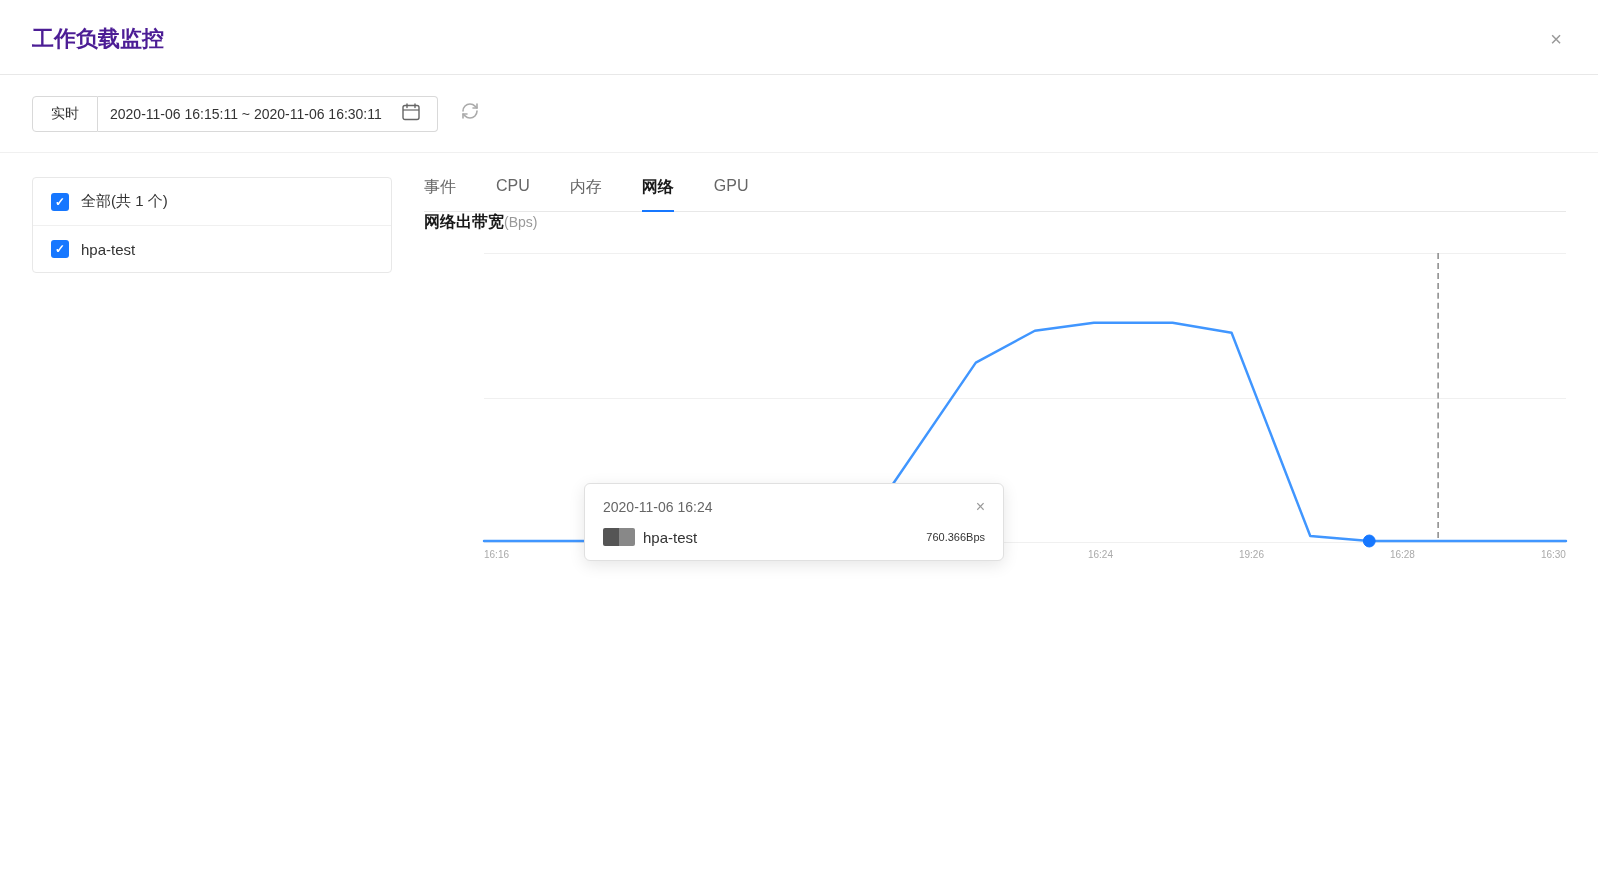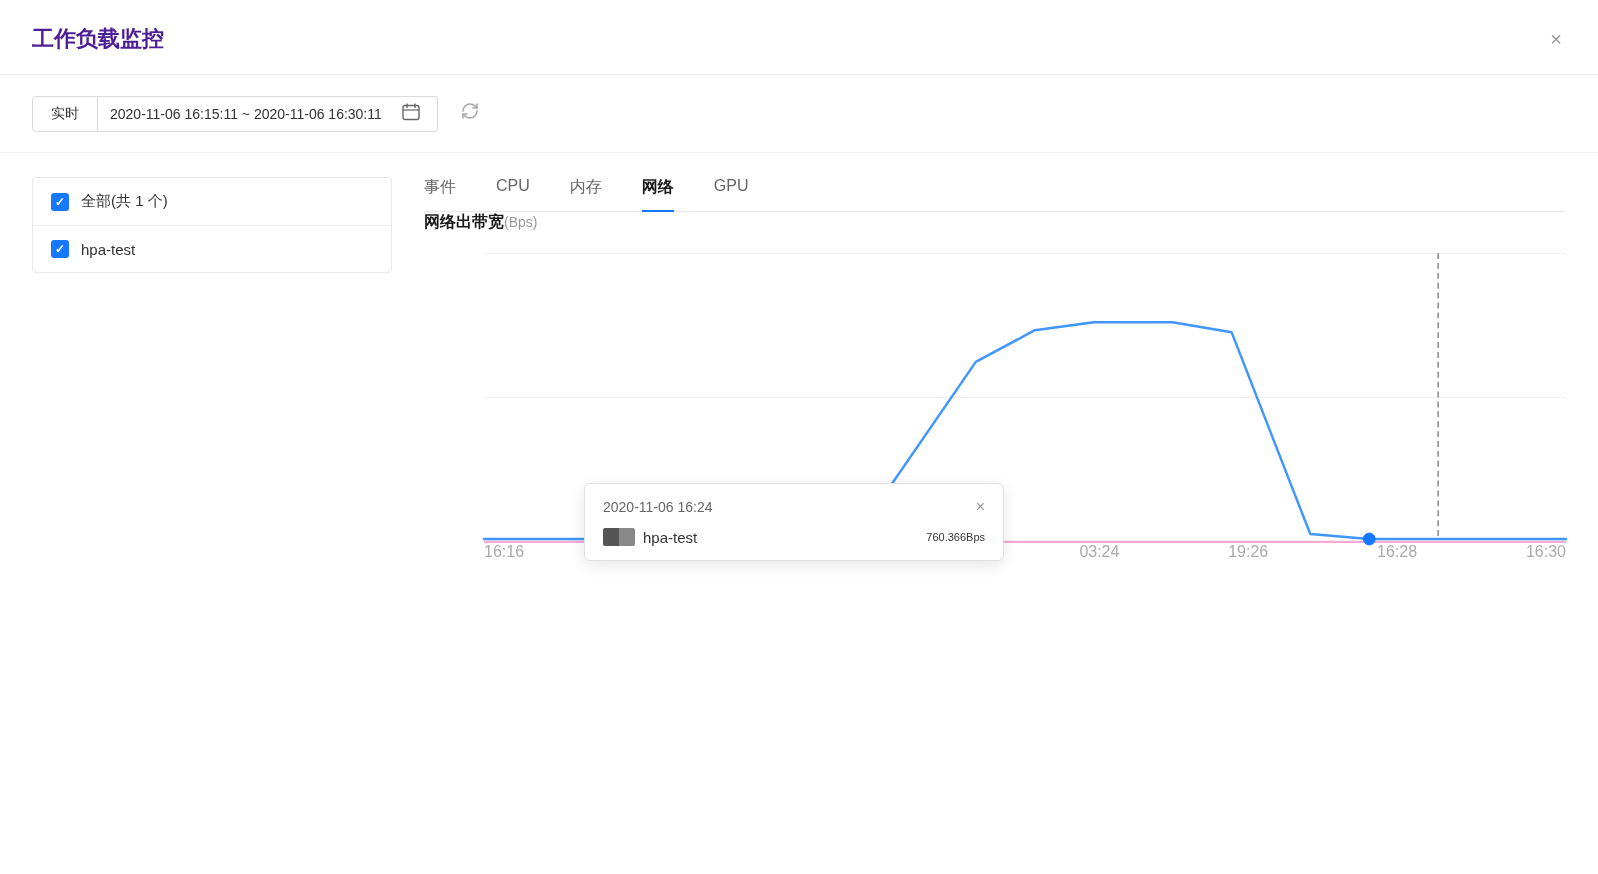--- a/index.html
+++ b/index.html
@@ -192,21 +192,21 @@
 
     .y-label {
       font-size: 12px;
       color: #999;
       white-space: nowrap;
     }
 
     .chart-area {
       position: relative;
       height: 290px;
-      border-bottom: 3px solid #f9a8d4;
+      border-bottom: 1px solid #f9a8d4;
       overflow: visible;
     }
 
     .chart-grid-line {
       position: absolute;
       left: 0;
       right: 0;
       border-top: 1px solid #f0f0f0;
     }
 
@@ -289,21 +289,22 @@
     }
 
     .chart-dot {
       fill: #1677ff;
       stroke: #1677ff;
     }
 
     .bottom-label {
       display: flex;
       justify-content: space-between;
-      font-size: 16px;
+      margin-top: 6px;
+      font-size: 10px;
       color: #aaa;
     }
   </style>
 </head>
 <body>
 
 <div class="modal-container">
 
   <div class="modal-header">
     <span class="modal-title">工作负载监控</span>
@@ -392,21 +393,21 @@
             </div>
           </div>
 
         </div>
 
         <div class="bottom-label">
           <span>16:16</span>
           <span>16:18</span>
           <span>16:20</span>
           <span>16:22</span>
-          <span>03:24</span>
+          <span>16:24</span>
           <span>19:26</span>
           <span>16:28</span>
           <span>16:30</span>
         </div>
 
       </div>
 
     </div>
   </div>
 

